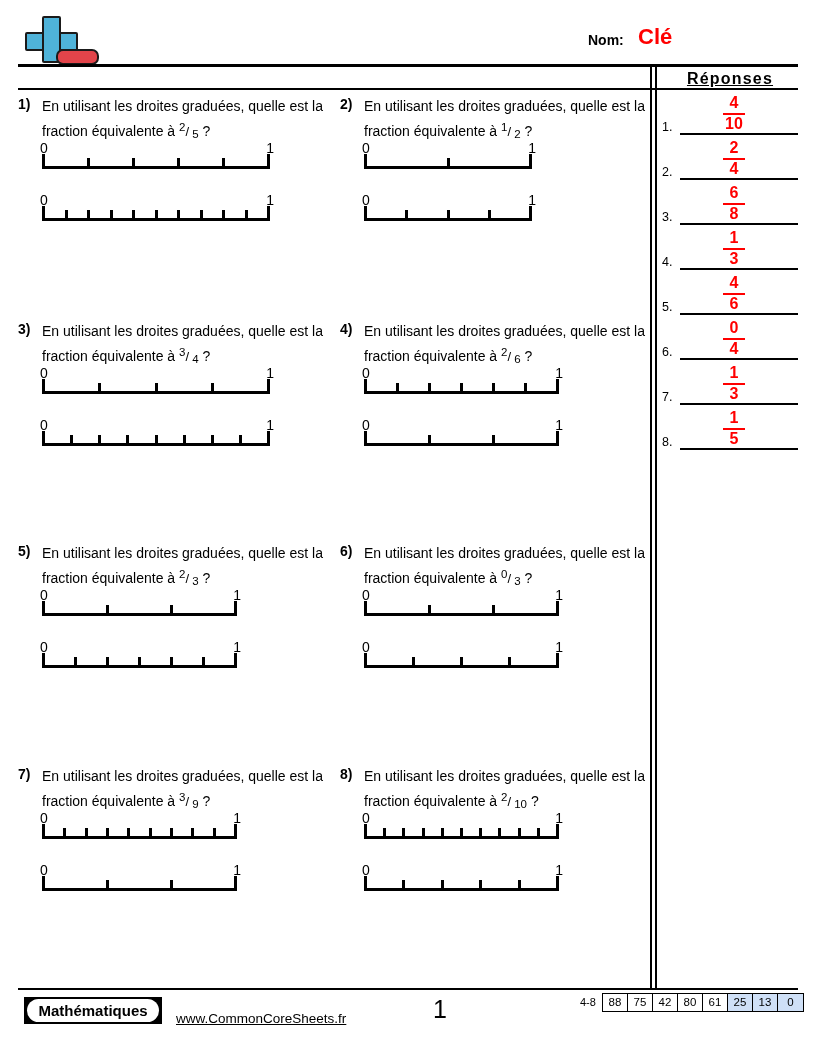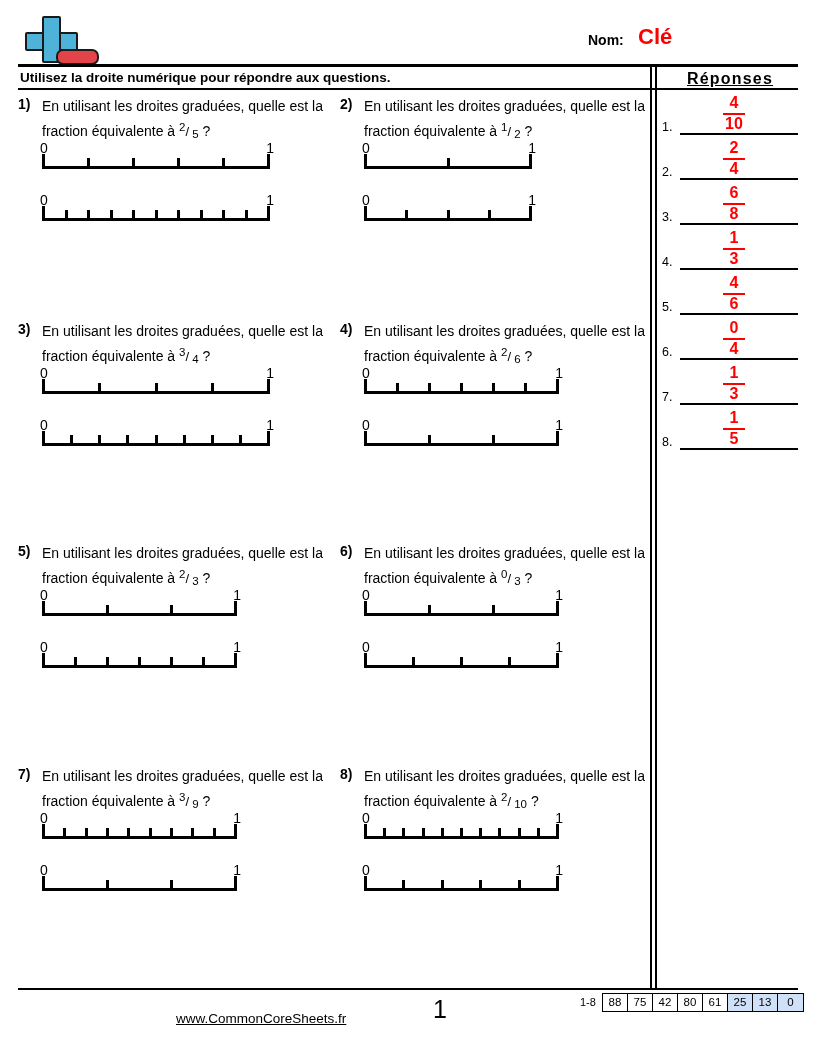--- a/index.html
+++ b/index.html
@@ -311,21 +311,20 @@
     <div class="logo">
       <div class="plus-h"></div>
       <div class="plus-v"></div>
       <div class="plus-fill"></div>
       <div class="minus"></div>
     </div>
     <div class="nom-label">Nom:</div>
     <div class="nom-value">Clé</div>
   </div>
   <div class="rule-top"></div>
-  <div class="instructions">Utilisez la droite numérique pour répondre aux questions.</div>
   <div class="rule-below-instr"></div>
 
   <div class="sep a"></div>
   <div class="sep b"></div>
 
   <div class="answers">
     <div class="answers-title">Réponses</div>
     <div id="answer-rows">
         <div class="ans-row">
           <div class="ans-num">1.</div>
@@ -612,24 +611,27 @@
           <div class="tick mid" style="left: 38.4px;"></div>
           <div class="tick mid" style="left: 76.8px;"></div>
           <div class="tick mid" style="left: 115.2px;"></div>
           <div class="tick mid" style="left: 153.6px;"></div>
           <div class="tick end" style="left: 192px;"></div>
         </div>
       </div>
     </div>
 
   <div class="footer-rule"></div>
+  <div class="badge">
+    <div class="pill">Mathématiques</div>
+  </div>
   <div class="site">www.CommonCoreSheets.fr</div>
   <div class="pagenum">1</div>
   <div class="scale">
-    <div class="range">1-8</div>
+    <div class="range">4-8</div>
     <div class="boxes" id="scale-boxes">
         <div class="box">88</div>
         <div class="box">75</div>
         <div class="box">42</div>
         <div class="box">80</div>
         <div class="box">61</div>
         <div class="box hl">25</div>
         <div class="box hl">13</div>
         <div class="box hl">0</div>
       </div>

